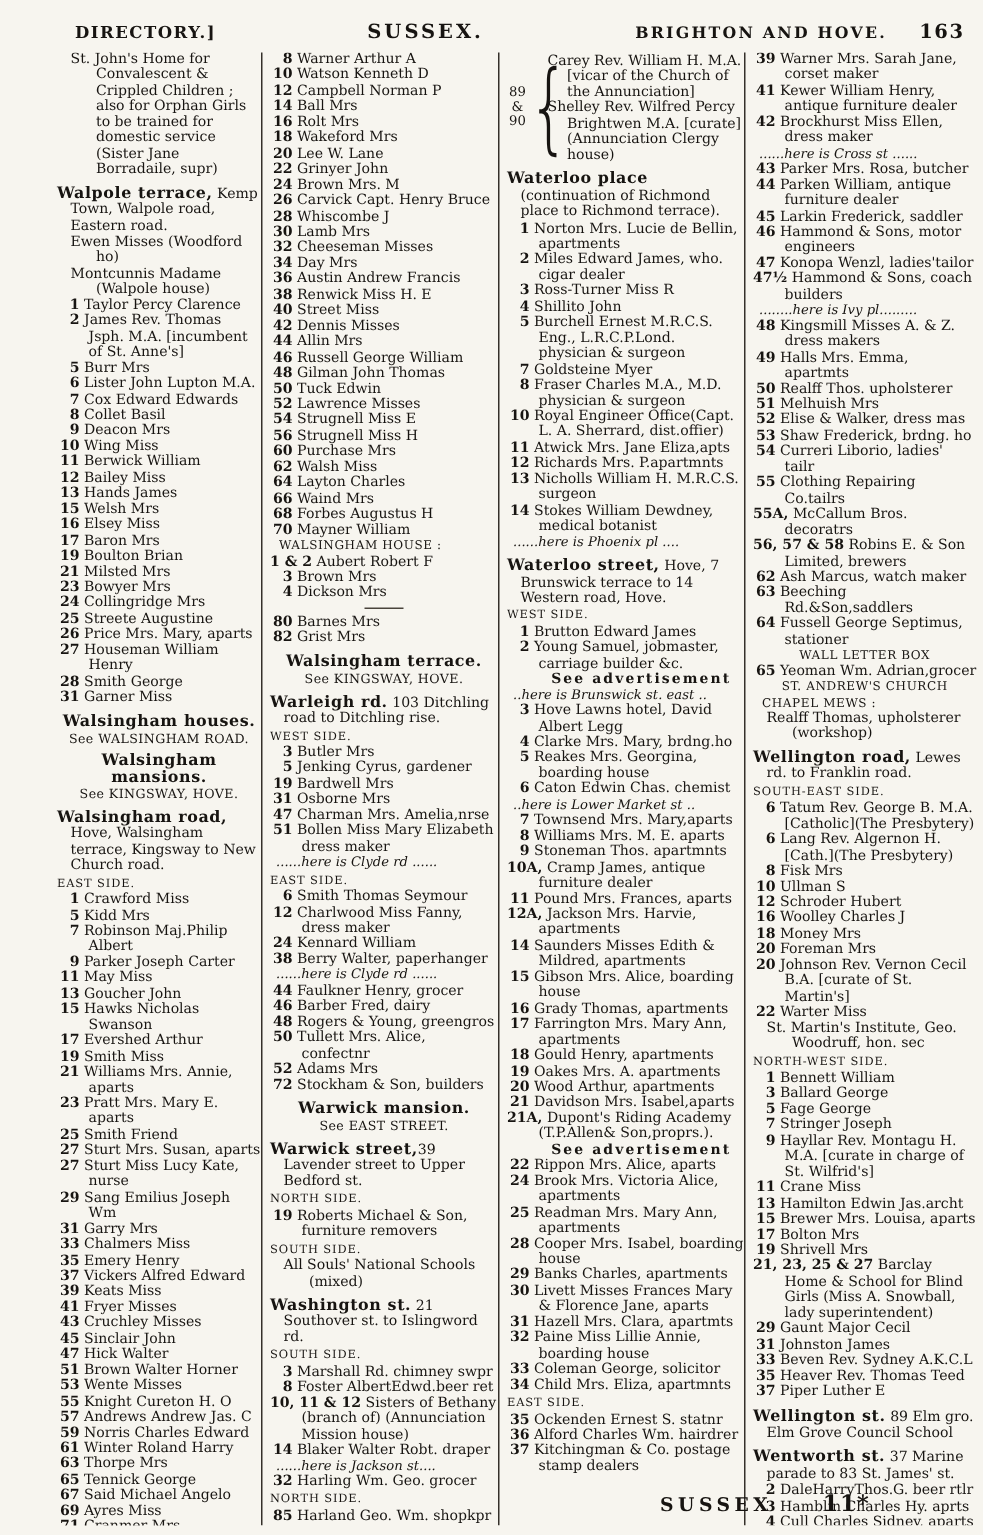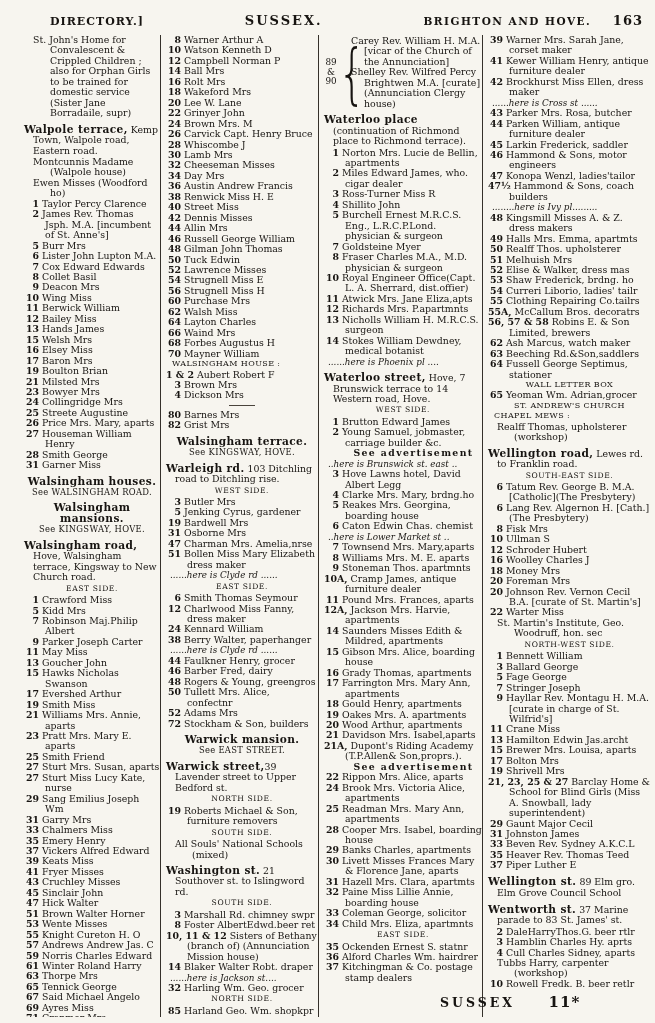--- a/index.html
+++ b/index.html
@@ -4,35 +4,35 @@
 <style>
   html,body{margin:0;padding:0}
   body{width:655px;height:1023px;background:#f7f5ef;color:#171411;
        font-family:"DejaVu Serif","Liberation Serif",serif;position:relative;overflow:hidden}
   .header{display:flex;align-items:baseline;justify-content:space-between;
           padding:10px 12px 2px 50px;font-weight:bold}
   .h-left{font-size:11px;letter-spacing:1px}
   .h-center{font-size:13px;letter-spacing:2px}
   .h-right{font-size:10.5px;letter-spacing:1.5px}
   .h-page{font-size:13px;margin-left:16px;letter-spacing:1px}
-  .cols{display:flex;align-items:stretch;padding:4px 2px 0 10px;height:982px;overflow:hidden}
+  .cols{display:flex;align-items:stretch;padding:4px 2px 0 24px;height:982px;overflow:hidden}
   .col{font-size:9.4px;line-height:10.45px;overflow:hidden}
   .col1{width:136px;padding-left:14px}
   .col2{width:152px;padding-left:5px}
   .col3{width:158px;padding-left:5px}
   .col4{flex:1;padding-left:5px;padding-right:2px}
   .col+.col{border-left:1px solid #35302a}
   .e{padding-left:21px;text-indent:-21px}
   .n{font-weight:bold;display:inline-block;min-width:15px;text-align:right;margin-right:3px;text-indent:0}
   .p{padding-left:26px;text-indent:-17px}
   .h{margin:5px 0 1px;padding-left:9px;text-indent:-9px}
   .hb{font-weight:bold;font-size:10.6px;letter-spacing:.4px}
   .hc{margin-top:5px;font-weight:bold;font-size:10.6px;text-align:center;letter-spacing:.4px}
   .see{font-size:8.4px;text-align:center;margin:1px 0 4px;letter-spacing:.3px}
-  .side{font-size:7.6px;letter-spacing:.6px;text-align:center;margin:1px 0}
+  .side{font-size:7.6px;letter-spacing:.6px;text-align:left;margin:1px 0}
   .sc{font-size:8px;letter-spacing:.4px;text-align:center;padding:0 4px}
   .scl{font-size:8px;letter-spacing:.4px;padding-left:6px}
   .i{font-style:italic;font-size:8.8px;padding-left:4px}
   .adv{font-weight:bold;letter-spacing:1.4px;text-align:center;font-size:9.3px;text-indent:0}
   .divider{width:26px;border-top:1px solid #4a443c;margin:4px auto}
   .brace{display:flex;align-items:center;margin-top:1px}
   .bl{font-size:8.8px;white-space:pre-line;text-align:center;width:14px;line-height:9.5px}
   .bg{font-size:44px;line-height:1;width:13px;transform:scaleY(1.5);font-family:"DejaVu Sans",sans-serif;font-weight:200}
   .bi{flex:1}
   .bi .p0{padding-left:13px;text-indent:-13px}
@@ -49,22 +49,22 @@
   <span>
     <span class="h-right">BRIGHTON AND HOVE.</span>
     <span class="h-page">163</span>
   </span>
 </div>
 
 <div class="cols" id="columns">
     <div class="col col1">
       <div class="p">St. John's Home for Convalescent &amp; Crippled Children ; also for Orphan Girls to be trained for domestic service (Sister Jane Borradaile, supr)</div>
       <div class="h"><span class="hb">Walpole terrace,</span><span> Kemp Town, Walpole road, Eastern road.</span></div>
+      <div class="p">Ewen Misses (Woodford ho)</div>
       <div class="p">Montcunnis Madame (Walpole house)</div>
-      <div class="p">Ewen Misses (Woodford ho)</div>
       <div class="e"><span class="n">1</span><span>Taylor Percy Clarence</span></div>
       <div class="e"><span class="n">2</span><span>James Rev. Thomas Jsph. M.A. [incumbent of St. Anne's]</span></div>
       <div class="e"><span class="n">5</span><span>Burr Mrs</span></div>
       <div class="e"><span class="n">6</span><span>Lister John Lupton M.A.</span></div>
       <div class="e"><span class="n">7</span><span>Cox Edward Edwards</span></div>
       <div class="e"><span class="n">8</span><span>Collet Basil</span></div>
       <div class="e"><span class="n">9</span><span>Deacon Mrs</span></div>
       <div class="e"><span class="n">10</span><span>Wing Miss</span></div>
       <div class="e"><span class="n">11</span><span>Berwick William</span></div>
       <div class="e"><span class="n">12</span><span>Bailey Miss</span></div>

